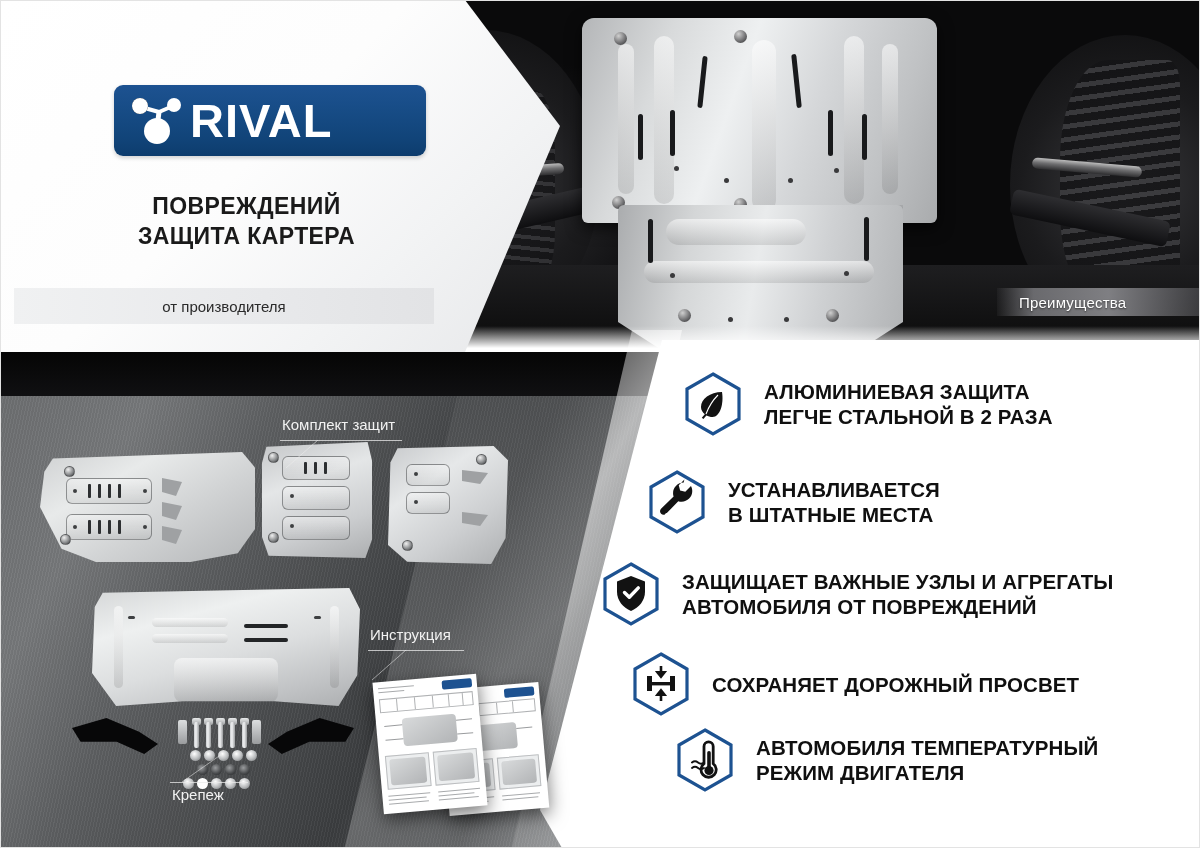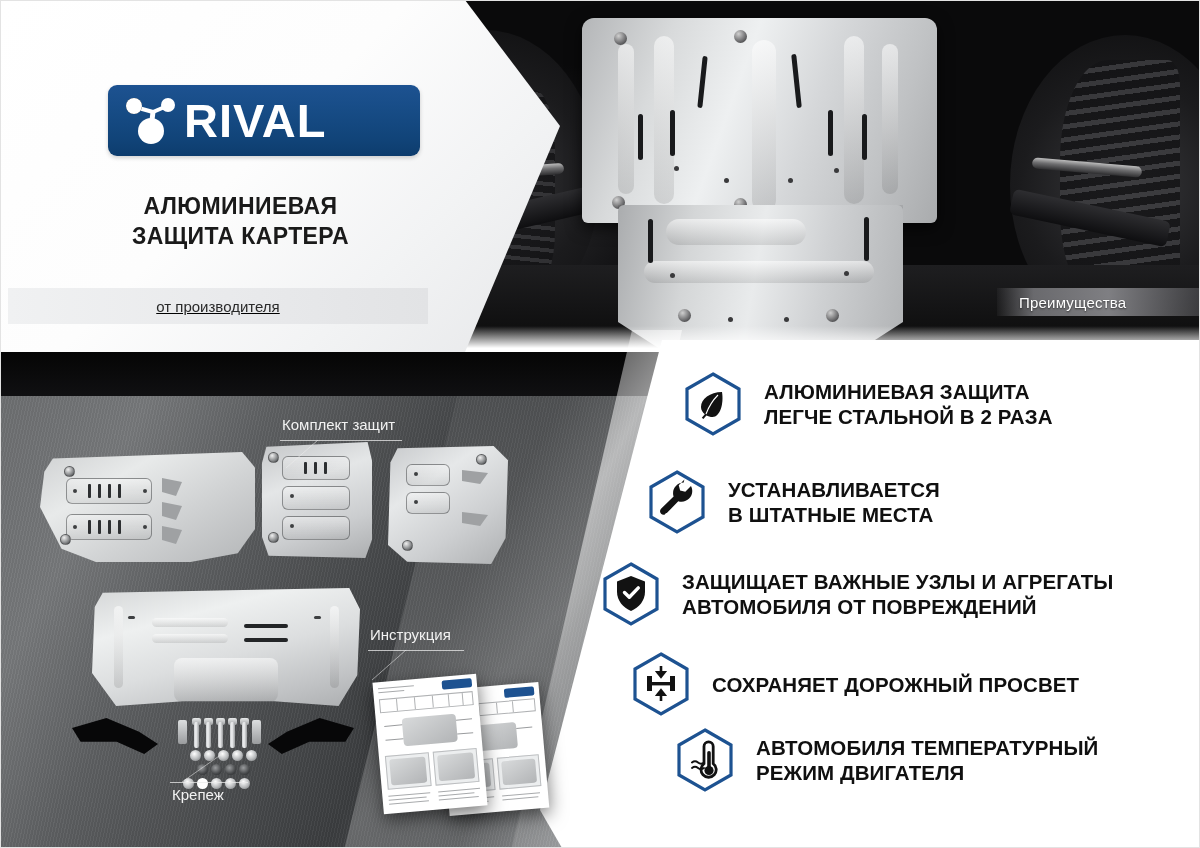--- a/index.html
+++ b/index.html
@@ -105,21 +105,21 @@
     text-shadow:0 1px 2px rgba(0,0,0,.6);
   }
 
   
   .header-panel{
     position:absolute; left:0; top:0; width:560px; height:352px;
     background:linear-gradient(135deg,#ffffff 0%,#fdfdfd 45%,#f2f3f4 72%,#e6e7e9 100%);
     clip-path:polygon(0 0, 465px 0, 560px 126px, 465px 352px, 0 352px);
     z-index:5;
   }
-  .header-inner{ position:absolute; left:8px; top:0; width:465px; height:424px; }
+  .header-inner{ position:absolute; left:14px; top:0; width:465px; height:424px; }
 
   .logo-box{
     position:absolute; left:100px; top:85px; width:312px; height:71px;
     background:linear-gradient(180deg,#1d5291 0%,#174c86 35%,#114479 75%,#0d3c6d 100%);
     border-radius:9px;
     display:flex; align-items:center; padding-left:14px;
     box-shadow:0 2px 4px rgba(0,0,0,.18);
   }
   .logo-mark{ width:56px; height:52px; flex:0 0 auto; }
   .logo-word{
@@ -128,21 +128,21 @@
     font-family:"Liberation Sans", sans-serif;
   }
   .header-title{
     position:absolute; left:0; top:192px; width:465px;
     text-align:center; color:#1a1a1a;
     font-size:23px; font-weight:bold; line-height:1.3; letter-spacing:.4px;
   }
   .header-sub-bar{
     position:absolute; left:0; top:288px; width:420px; height:36px;
     background:linear-gradient(90deg,#f0f1f2 0%,#e8e9eb 60%,#e2e3e5 100%);
-    display:flex; align-items:center; justify-content:center;text-decoration:underline;
+    display:flex; align-items:center; justify-content:center;
   }
   .header-sub-bar span{ color:#2a2a2a; font-size:15px; }
 
   
   .black-band{
     position:absolute; left:0; top:352px; width:660px; height:44px;
     background:linear-gradient(180deg,#050505,#101012);
     z-index:4;
   }
 
@@ -356,21 +356,21 @@
           <line x1="31" y1="17" x2="29" y2="33" stroke="#ffffff" stroke-width="5"></line>
           <circle cx="12" cy="11" r="8"></circle>
           <circle cx="12" cy="11" r="8" fill="#ffffff"></circle>
           <circle cx="46" cy="10" r="7" fill="#ffffff"></circle>
           <circle cx="29" cy="36" r="13" fill="#ffffff"></circle>
         </svg>
         <span class="logo-word">RIVAL</span>
       </div>
 
       <div class="header-title">
-        <div>АЛЮМИНИЕВАЯ</div>
+        <div>ПОВРЕЖДЕНИЙ</div>
         <div>ЗАЩИТА КАРТЕРА</div>
       </div>
 
       <div class="header-sub-bar">
         <span>от производителя</span>
       </div>
     </div>
   </div>
 
   <div class="black-band"></div>

